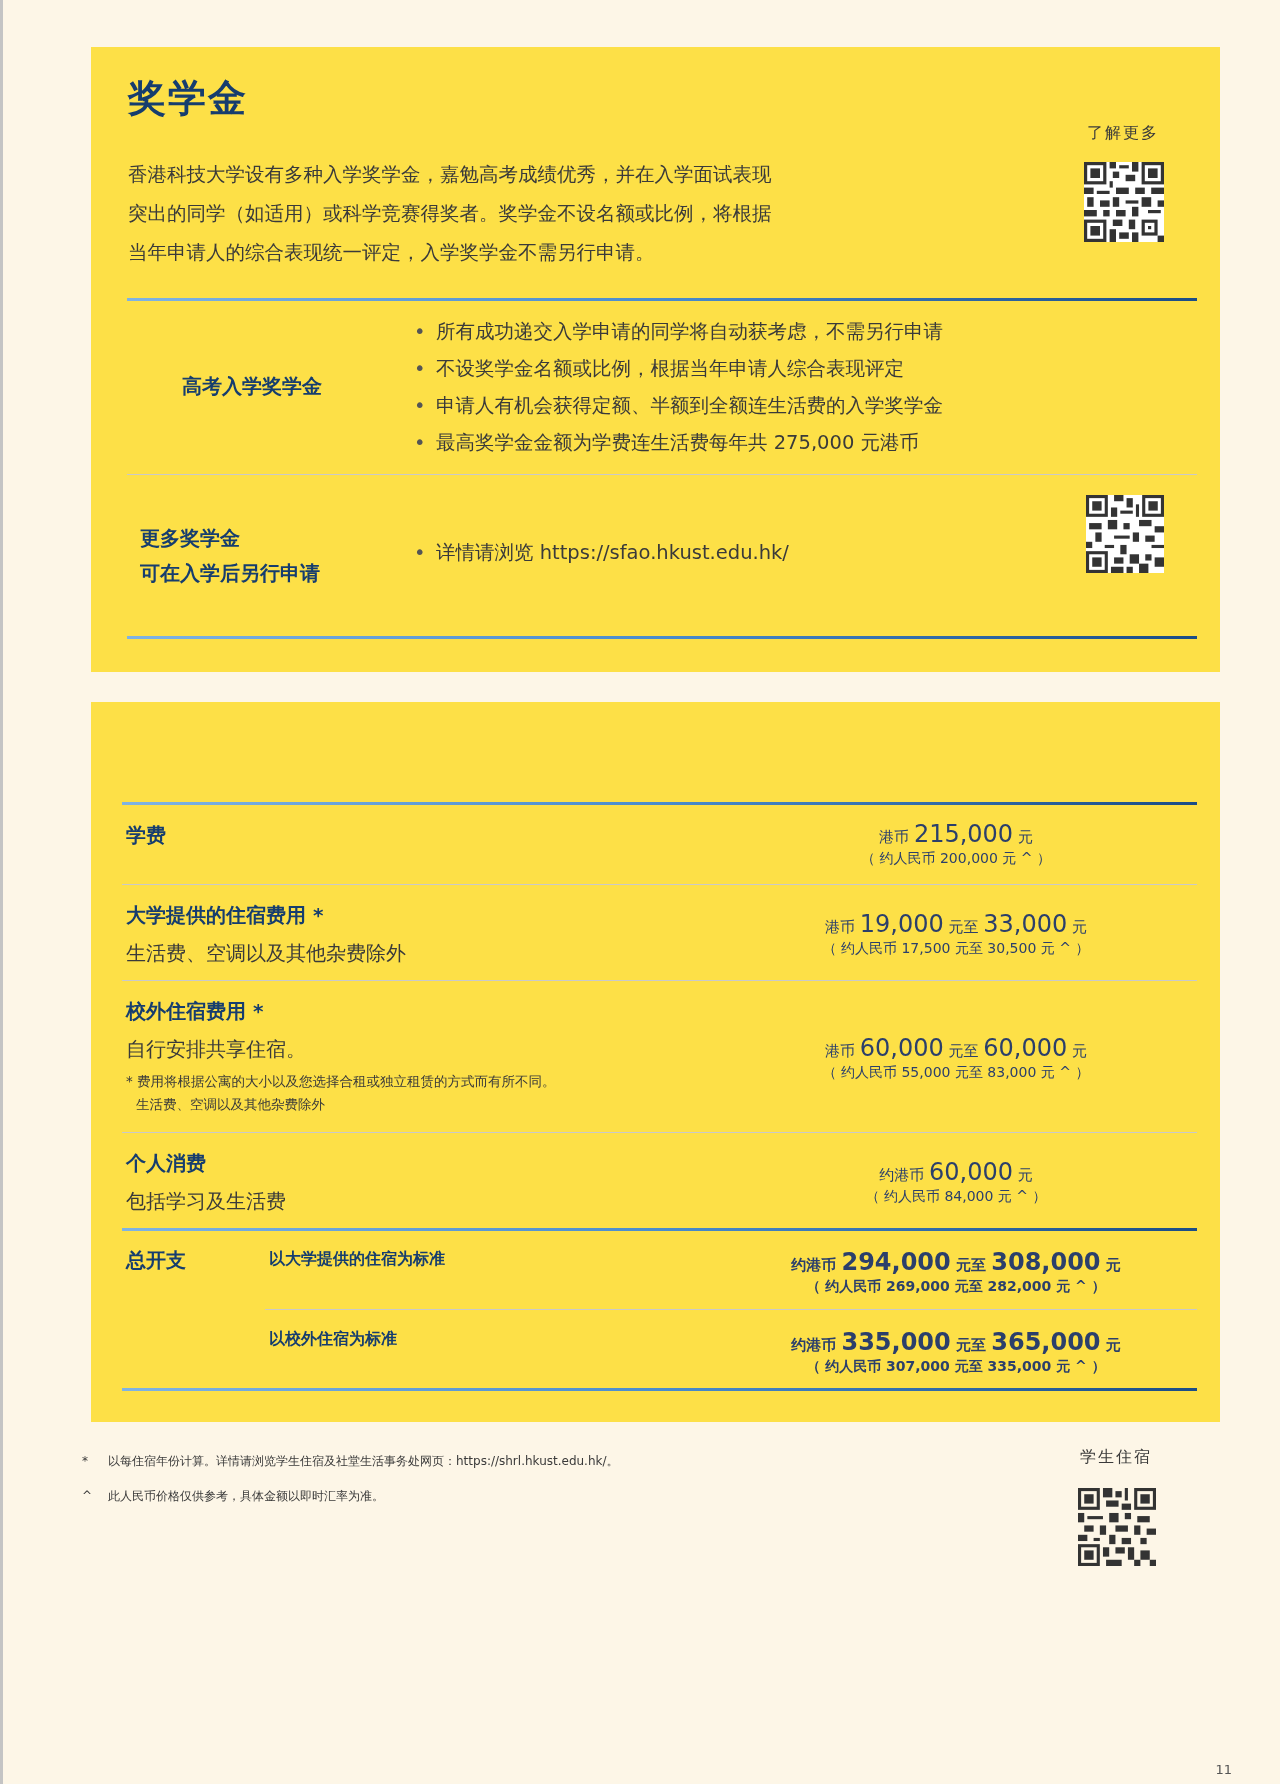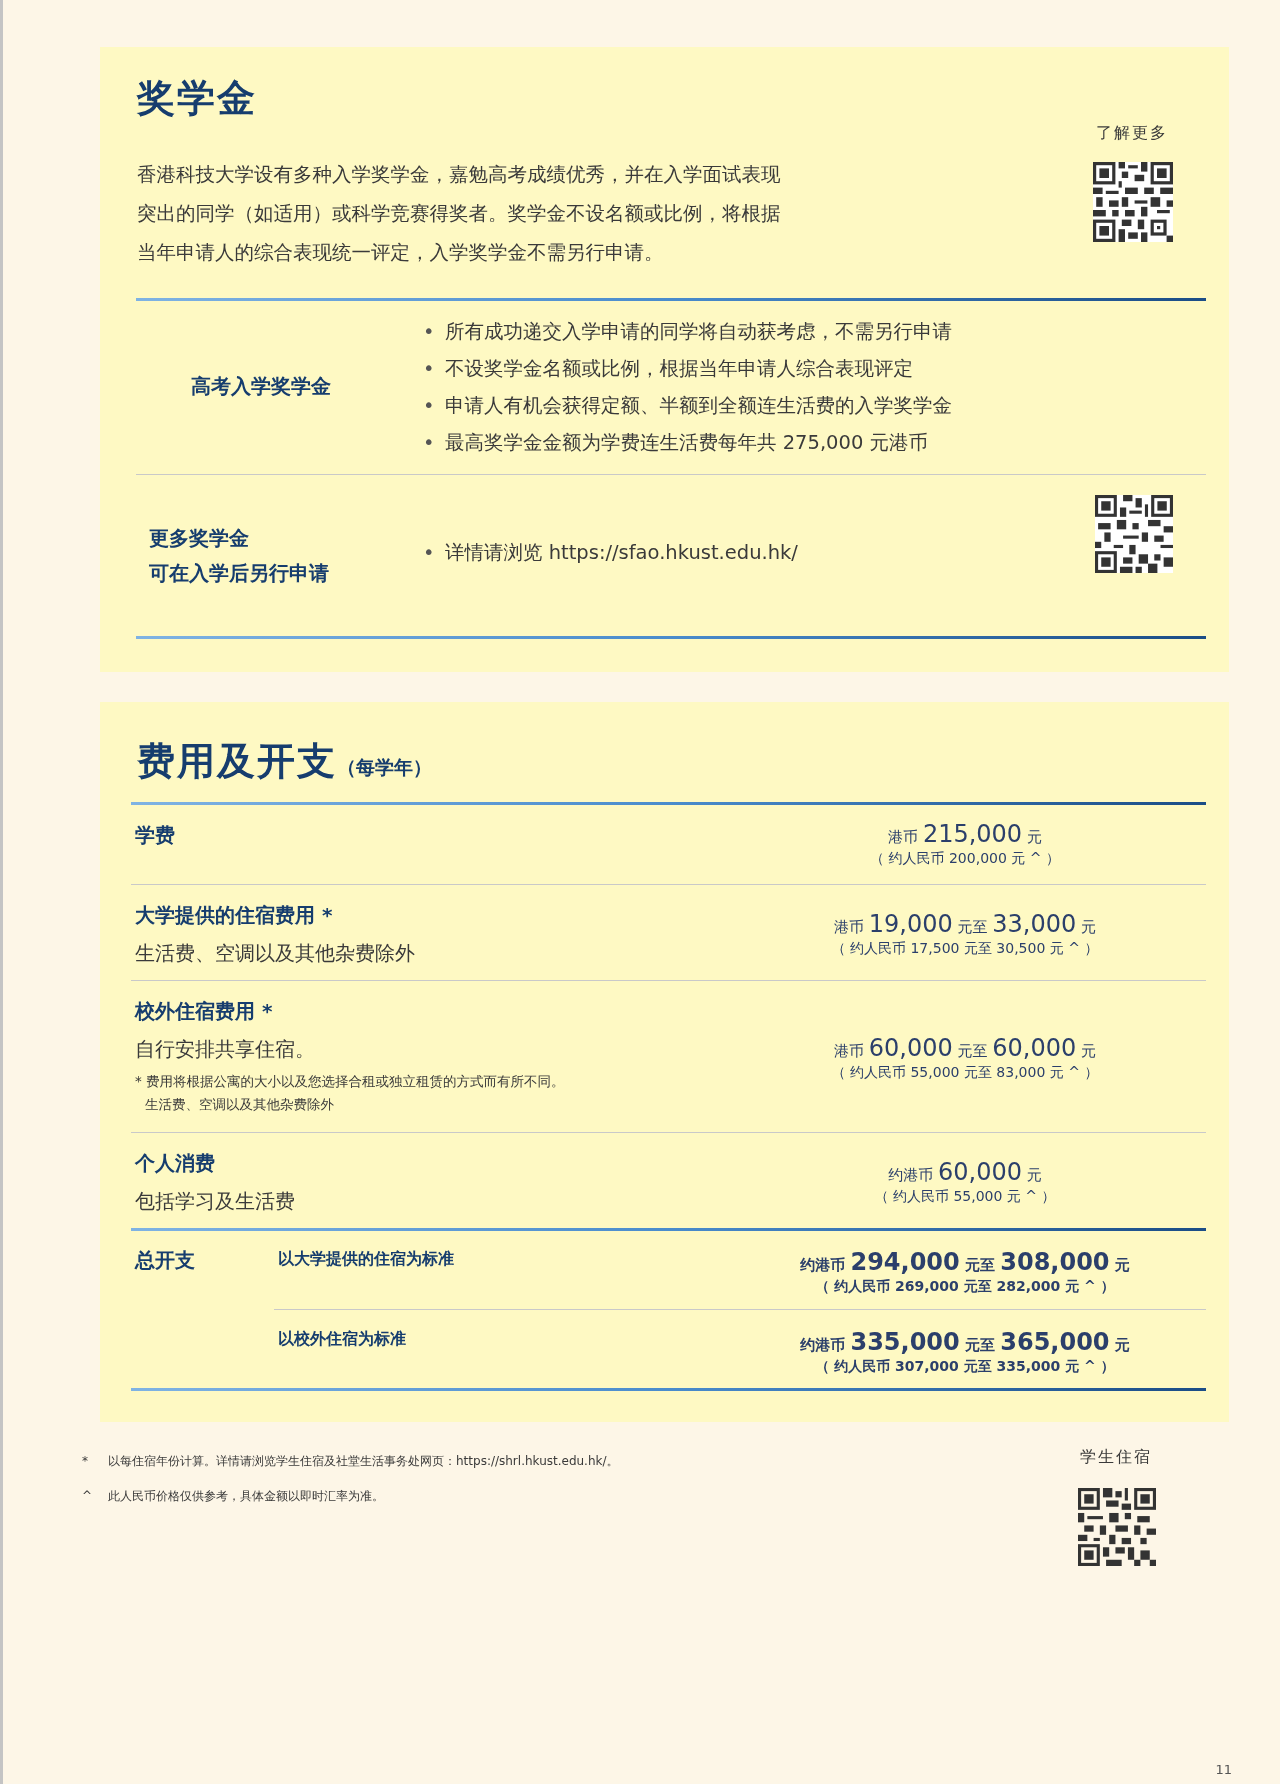--- a/index.html
+++ b/index.html
@@ -3,21 +3,21 @@
 <meta charset="utf-8">
 <style>
   html, body { margin:0; padding:0; }
   body {
     width:1280px; height:1784px; position:relative; overflow:hidden;
     background:#fdf6e7;
     font-family:"DejaVu Sans","Liberation Sans",sans-serif;
     color:#3a3a3a;
   }
   .edge { position:absolute; left:0; top:0; width:3px; height:1784px; background:#c4c4c4; }
-  .card { position:absolute; background:#fef9c3; left:100px; width:1129px;text-decoration:underline; }
+  .card { position:absolute; background:#fde047; left:91px; width:1129px;text-decoration:underline; }
   .card1 { top:47px; height:625px; }
   .card2 { top:702px; height:720px; }
   .h1 { position:absolute; font-weight:bold; font-size:38px; color:#163d6e; letter-spacing:2px; }
   .intro { position:absolute; left:37px; top:108px; width:740px; font-size:19.5px; line-height:39px; color:#3a3a3a; }
   .qr-label { position:absolute; font-size:16px; color:#3a3a3a; letter-spacing:2px; }
   .qr { position:absolute; width:80px; height:80px; }
   .gline { position:absolute; height:3px; background:linear-gradient(90deg,#7fb3e3 0%,#4a8ccc 50%,#1b4d86 100%); }
   .hline { position:absolute; height:1px; background:#c9c9c9; }
   .row-label { position:absolute; font-size:20px; font-weight:bold; color:#163d6e; line-height:35px; }
   .bullets { position:absolute; list-style:none; margin:0; padding:0; font-size:19.5px; color:#3a3a3a; }
@@ -155,23 +155,20 @@
         <rect x="8" y="23" width="4" height="2"></rect>
         <rect x="13" y="23" width="2" height="2"></rect>
         <rect x="17" y="22" width="3" height="3"></rect>
     </g>
   </svg>
 
   <div class="gline" style="left:36px;top:589px;width:1070px;"></div>
 </div>
 
 <div class="card card2">
-  <div class="h1" style="left:37px;top:34px;">
-    <span>费用及开支</span><span style="font-size:19px;letter-spacing:0;">（每学年）</span>
-  </div>
 
   <div class="gline" style="left:31px;top:100px;width:1075px;"></div>
 
   <div class="fee-label" style="left:35px;top:120px;">学费</div>
   <div class="amt" style="left:740px;top:118px;width:250px;">
     <div class="l1"><span>港币</span> <span class="big">215,000</span> <span>元</span></div>
     <div class="l2">（ 约人民币 200,000 元 ^ ）</div>
   </div>
 
   <div class="hline" style="left:31px;top:182px;width:1075px;"></div>
@@ -195,21 +192,21 @@
     <div class="l1"><span>港币</span> <span class="big">60,000</span> <span>元至</span> <span class="big">60,000</span> <span>元</span></div>
     <div class="l2">（ 约人民币 55,000 元至 83,000 元 ^ ）</div>
   </div>
 
   <div class="hline" style="left:31px;top:430px;width:1075px;"></div>
 
   <div class="fee-label" style="left:35px;top:448px;">个人消费</div>
   <div class="fee-sub" style="left:35px;top:486px;">包括学习及生活费</div>
   <div class="amt" style="left:740px;top:456px;width:250px;">
     <div class="l1"><span>约港币</span> <span class="big">60,000</span> <span>元</span></div>
-    <div class="l2">（ 约人民币 55,000 元 ^ ）</div>
+    <div class="l2">（ 约人民币 84,000 元 ^ ）</div>
   </div>
 
   <div class="gline" style="left:31px;top:526px;width:1075px;"></div>
 
   <div class="fee-label" style="left:35px;top:545px;">总开支</div>
 
   <div class="total-sub" style="left:178px;top:547px;">以大学提供的住宿为标准</div>
   <div class="amt bold" style="left:680px;top:546px;width:370px;">
     <div class="l1"><span>约港币</span> <span class="big">294,000</span> <span>元至</span> <span class="big">308,000</span> <span>元</span></div>
     <div class="l2">（ 约人民币 269,000 元至 282,000 元 ^ ）</div>

